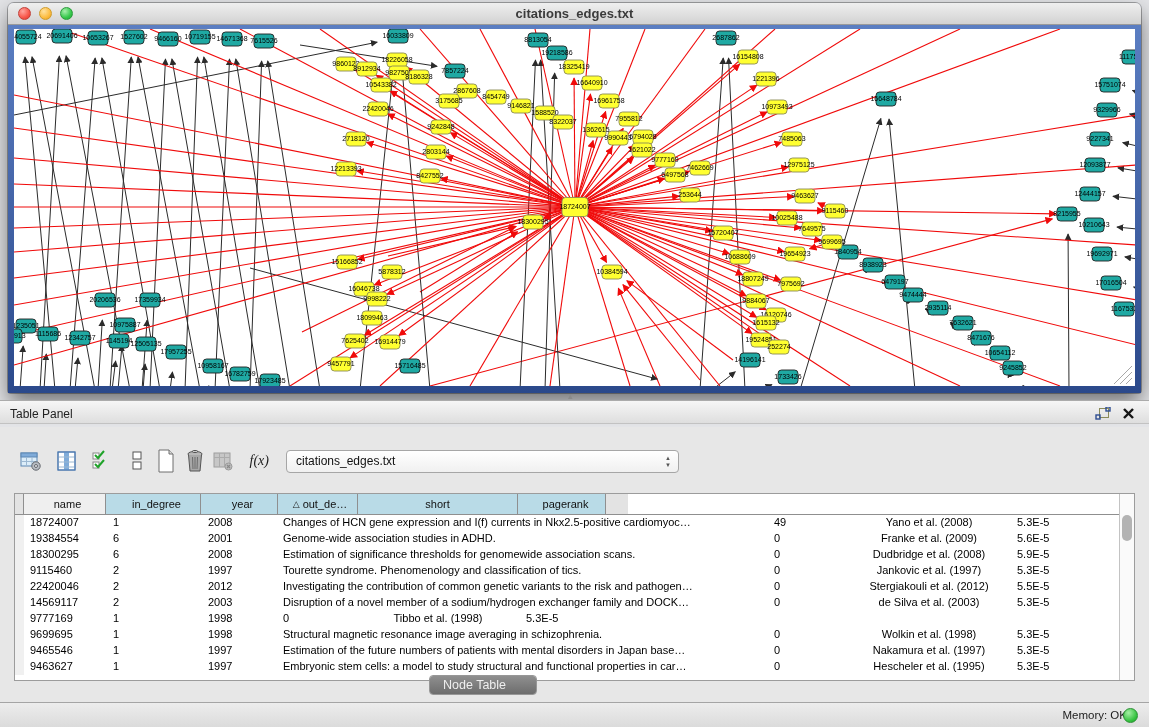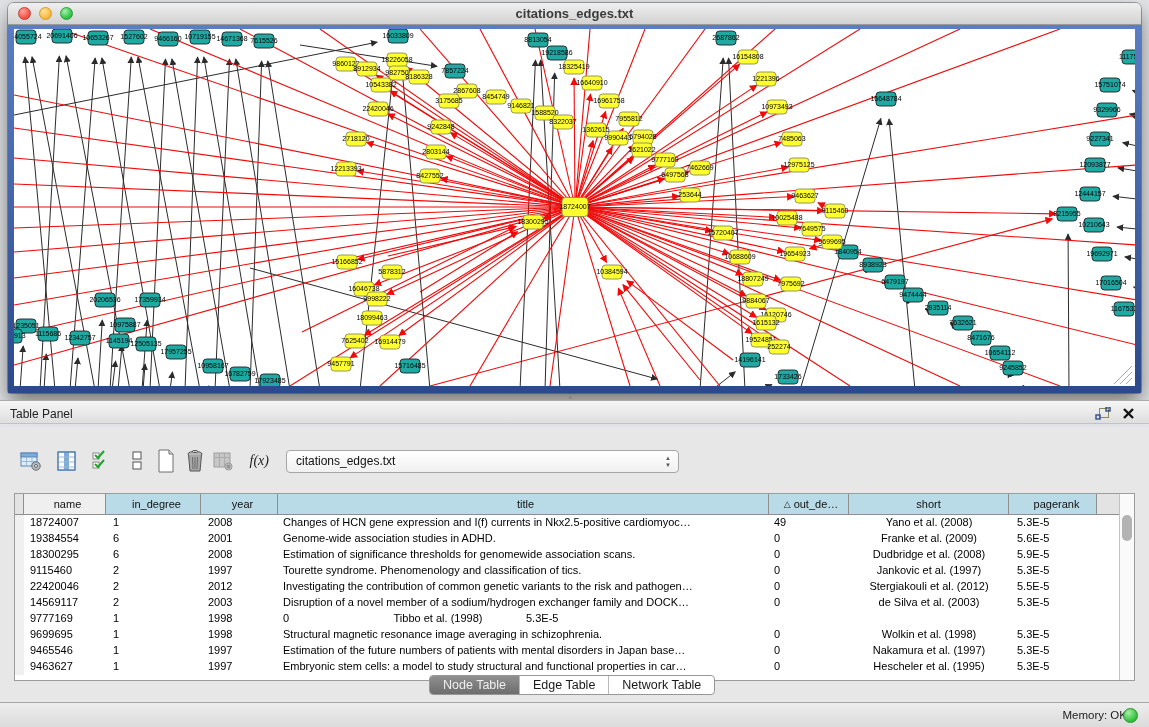--- a/index.html
+++ b/index.html
@@ -73,21 +73,21 @@
   .c5 { width:80px; padding-left:5px; }
   .c6 { width:160px; text-align:center; }
   .c7 { width:88px; padding-left:8px; }
   .c8 { width:22px; }
   .vscroll { position:absolute; right:0; top:0; bottom:0; width:15px; background:#fafafa; border-left:1px solid #c3c3c3; }
   .vthumb { position:absolute; left:2px; right:2px; top:21px; height:26px; border-radius:6px; background:#b3b3b3; }
 
   
   .tabs { position:absolute; left:429px; top:675px; height:20px; display:flex;
           border:1px solid #979797; border-radius:4px; overflow:hidden; background:#fff;
-          font-size:12.5px; line-height:18px; }
+          font-size:12.5px; line-height:18px;flex-direction:column; }
   .tab { padding:0 13px; color:#1a1a1a; border-left:1px solid #b9b9b9; }
   .tab:first-child { border-left:none; }
   .tab.sel { background:linear-gradient(#8f8f8f,#6d6d6d); color:#efefef; border-left:none; }
 
   
   .statusbar { position:absolute; left:0; top:702px; width:1149px; height:25px;
                background:linear-gradient(#ededed,#dbdbdb); border-top:1px solid #a5a5a5; }
   .mem { position:absolute; right:22px; top:6px; font-size:11.5px; color:#1c1c1c; }
   .memdot { position:absolute; right:11px; top:5px; width:15px; height:15px; border-radius:50%;
             background:radial-gradient(circle at 35% 30%, #a5efa5, #35c23f 65%, #23a12c);
@@ -604,21 +604,20 @@
         <span>▼</span>
       </span>
   </div>
 
   <div class="dtable">
     <div class="th-row">
       <div class="th gutter c0"></div>
       <div class="th plain c1">name</div>
       <div class="th c2">in_degree</div>
       <div class="th c3">year</div>
-      <div class="th c4">title</div>
       <div class="th c5">
         <span class="sortglyph">△</span>
         <span>out_de…</span>
       </div>
       <div class="th c6">short</div>
       <div class="th c7">pagerank</div>
       <div class="th filler c8"></div>
     </div>
     <div id="tbody">
         <div class="trow">

